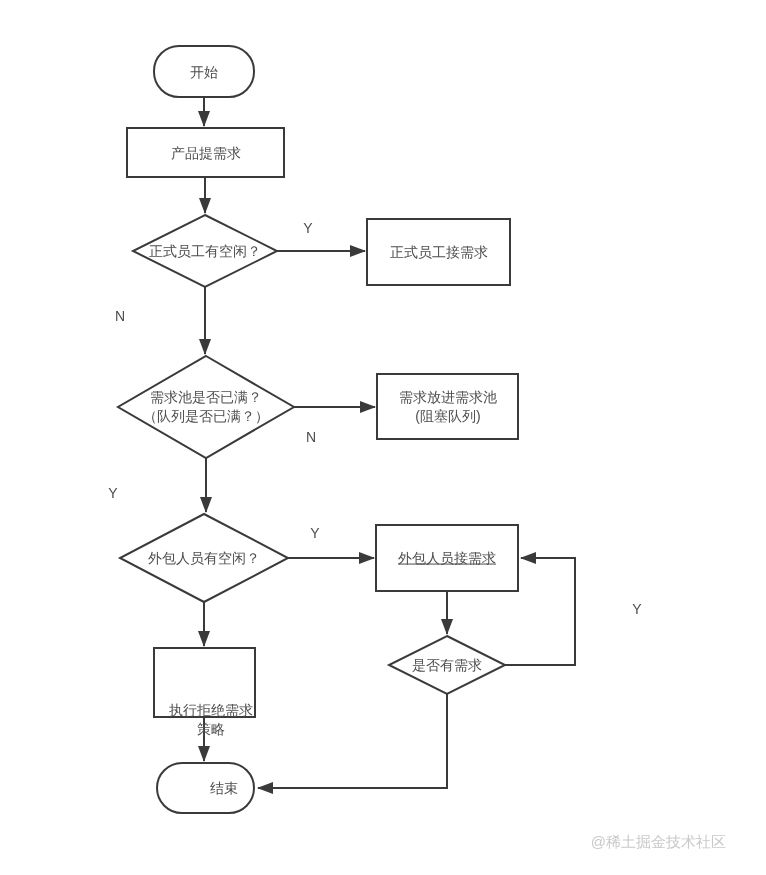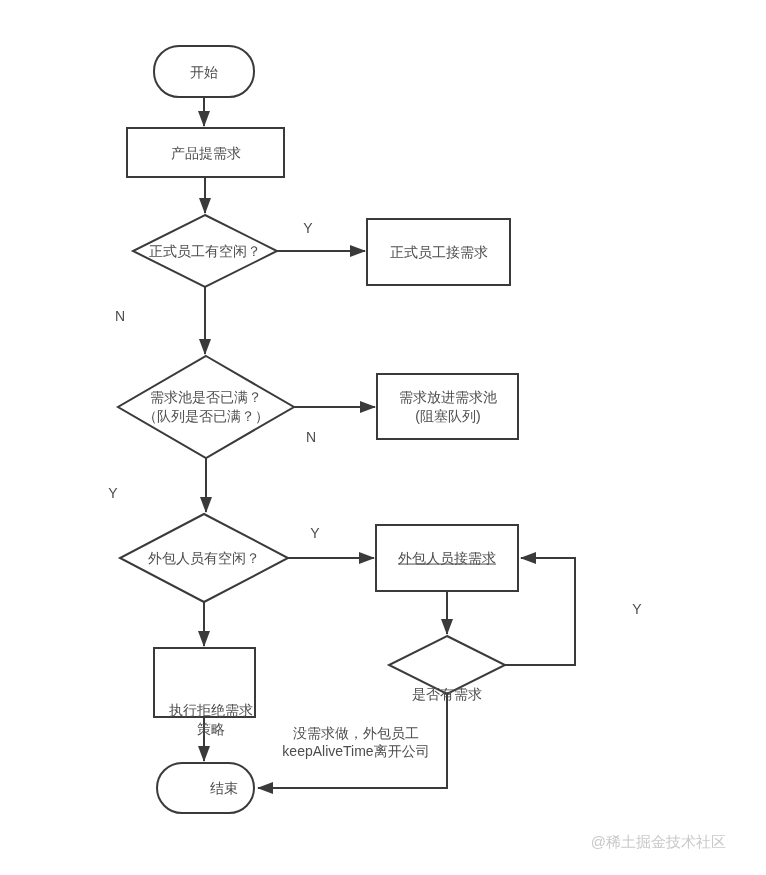--- a/index.html
+++ b/index.html
@@ -104,29 +104,25 @@
     <span>需求放进需求池</span><br>
     <span>(阻塞队列)</span>
   </div>
   <div class="txt" style="left:204px; top:558px;">外包人员有空闲？</div>
   <div class="txt" style="left:447px; top:558px;text-decoration:underline;">外包人员接需求</div>
   <div class="txt" style="left:205px; top:720px;margin-left:6px;">
     <span>执行拒绝需求</span><br>
     <span>策略</span>
   </div>
   <div class="txt" style="left:216px; top:788px;margin-left:8px;">结束</div>
-  <div class="txt" style="left:447px; top:665px;margin-top:29px;">是否有需求</div>
+  <div class="txt" style="left:447px; top:665px;">是否有需求</div>
 
   <div class="edge-label" style="left:308px; top:228px;">Y</div>
   <div class="edge-label" style="left:120px; top:316px;">N</div>
   <div class="edge-label" style="left:311px; top:437px;">N</div>
   <div class="edge-label" style="left:113px; top:493px;">Y</div>
   <div class="edge-label" style="left:315px; top:533px;">Y</div>
   <div class="edge-label" style="left:637px; top:609px;">Y</div>
 
-  <div class="annotation" style="left:356px; top:742px;">
-    <span>没需求做，外包员工</span><br>
-    <span>keepAliveTime离开公司</span>
-  </div>
 
   <div class="watermark">@稀土掘金技术社区</div>
 
 </div>
 
 </body></html>

